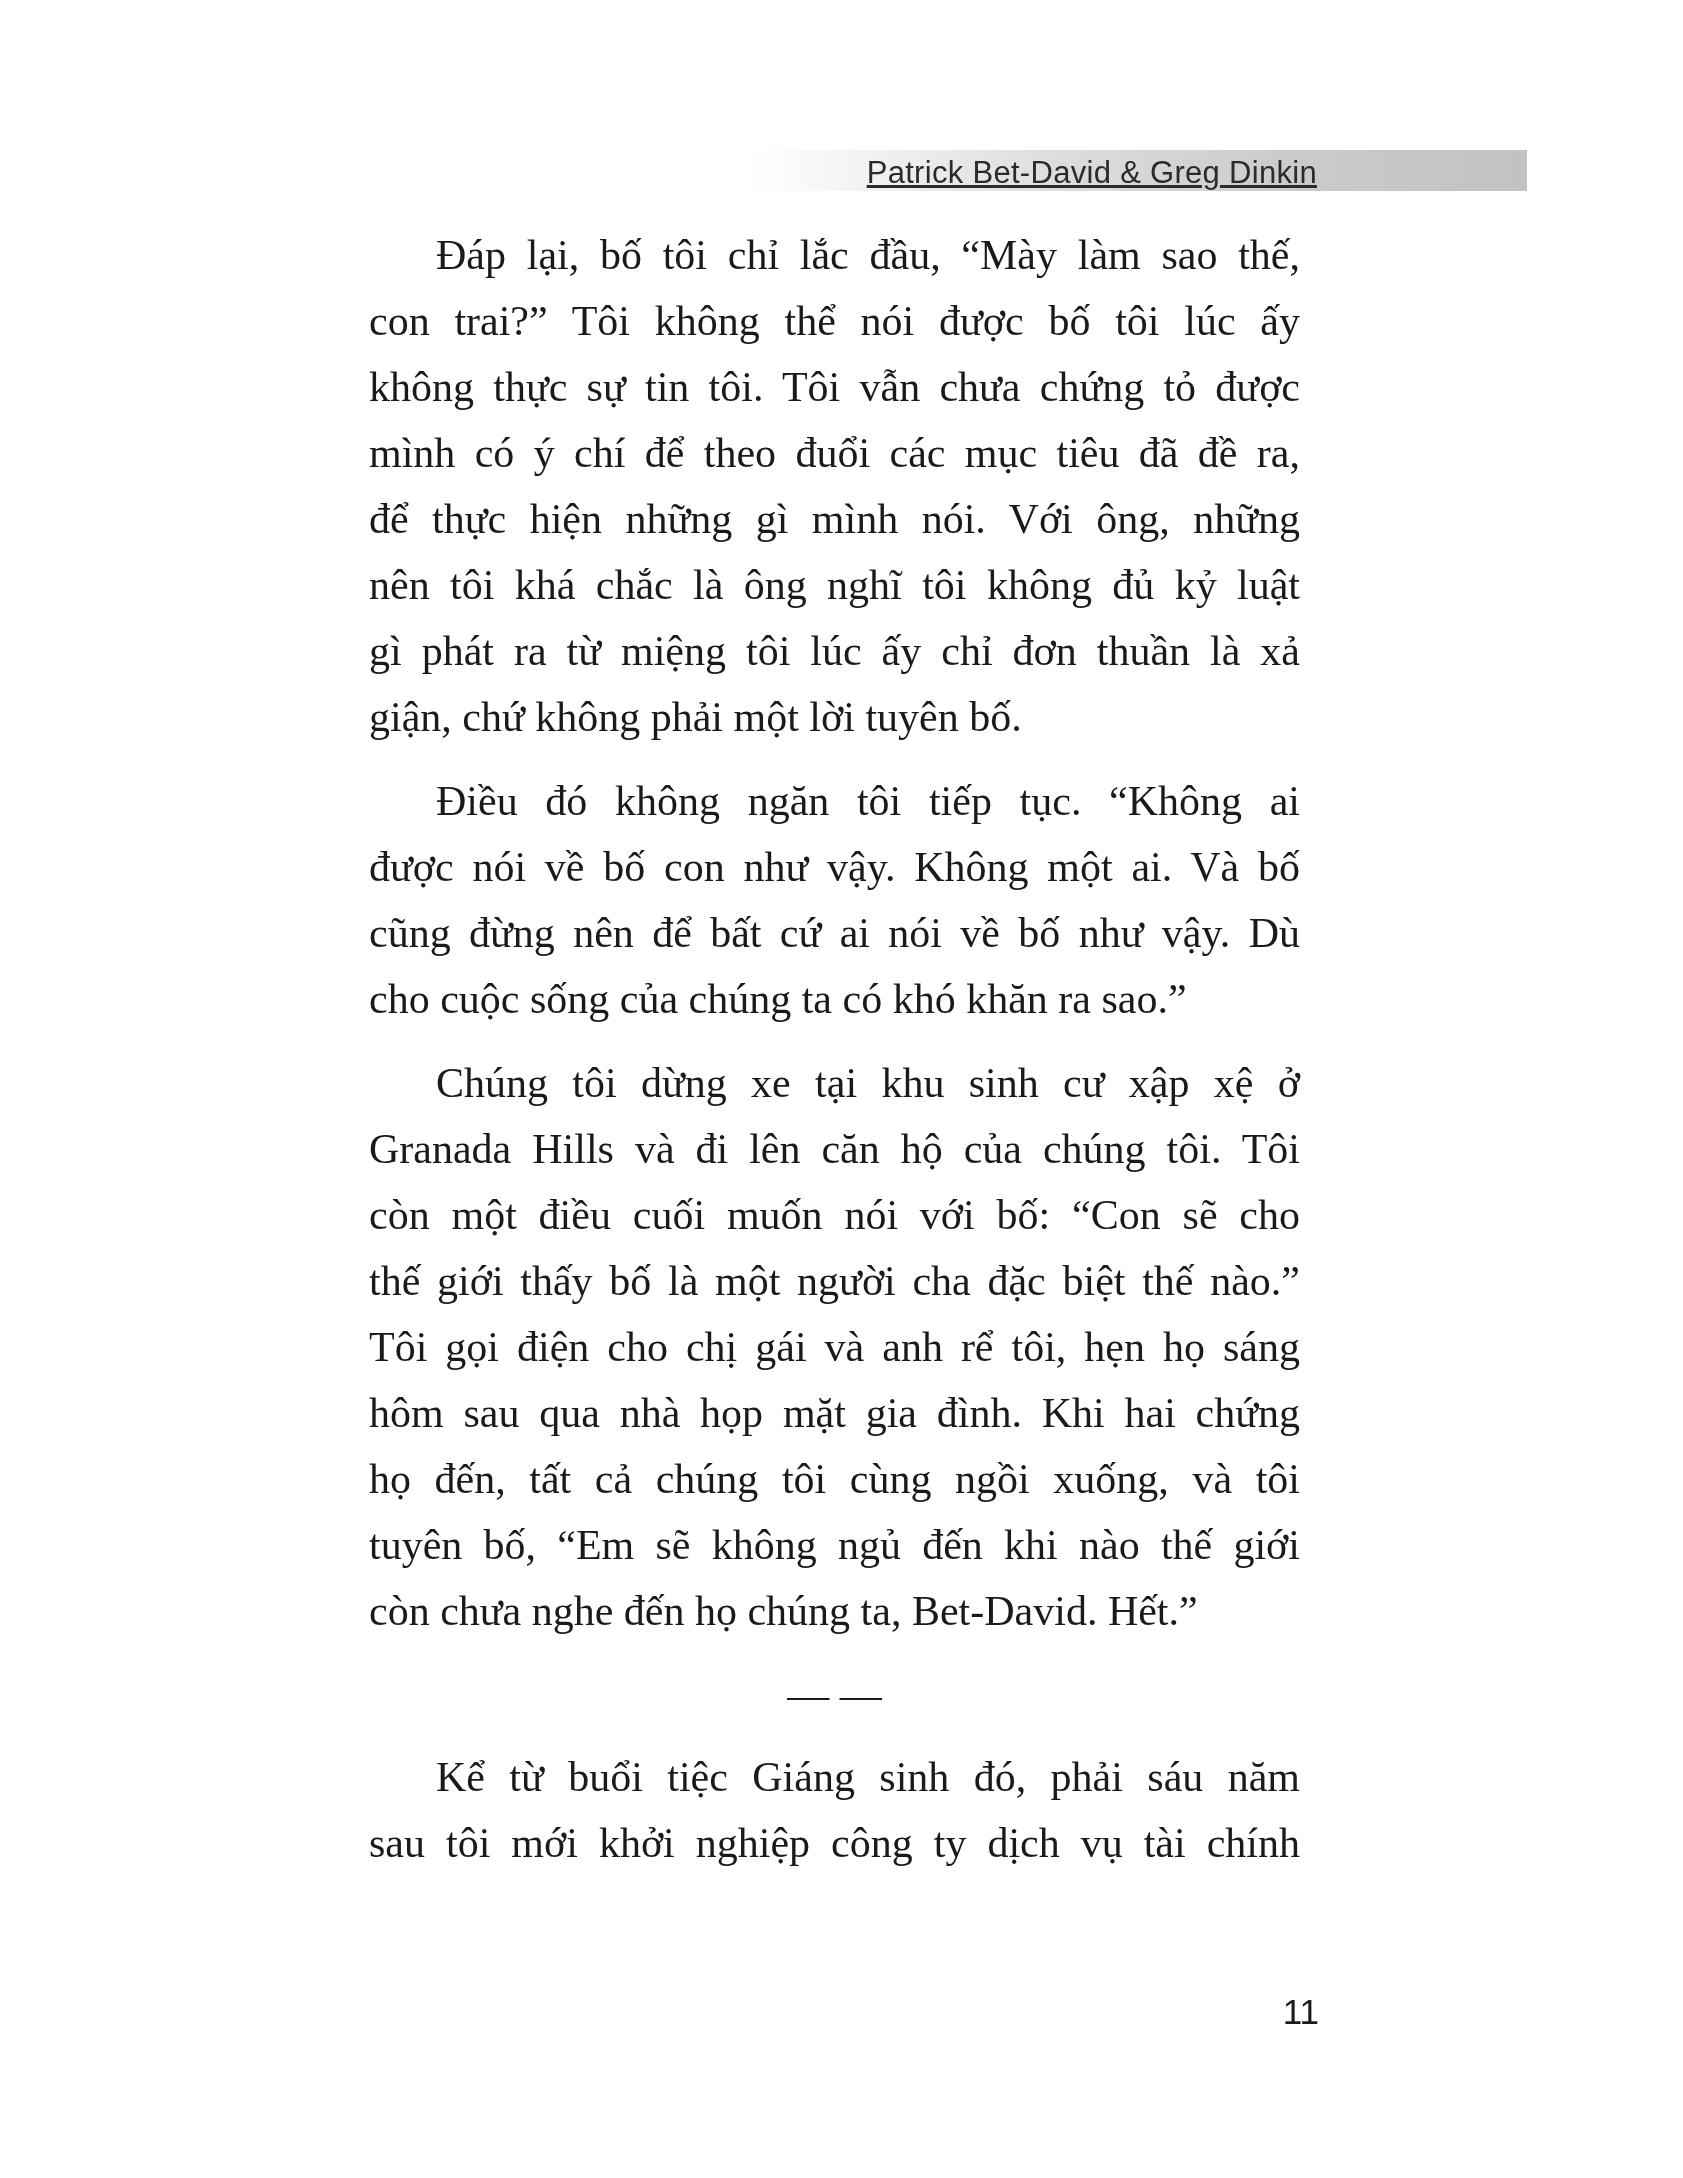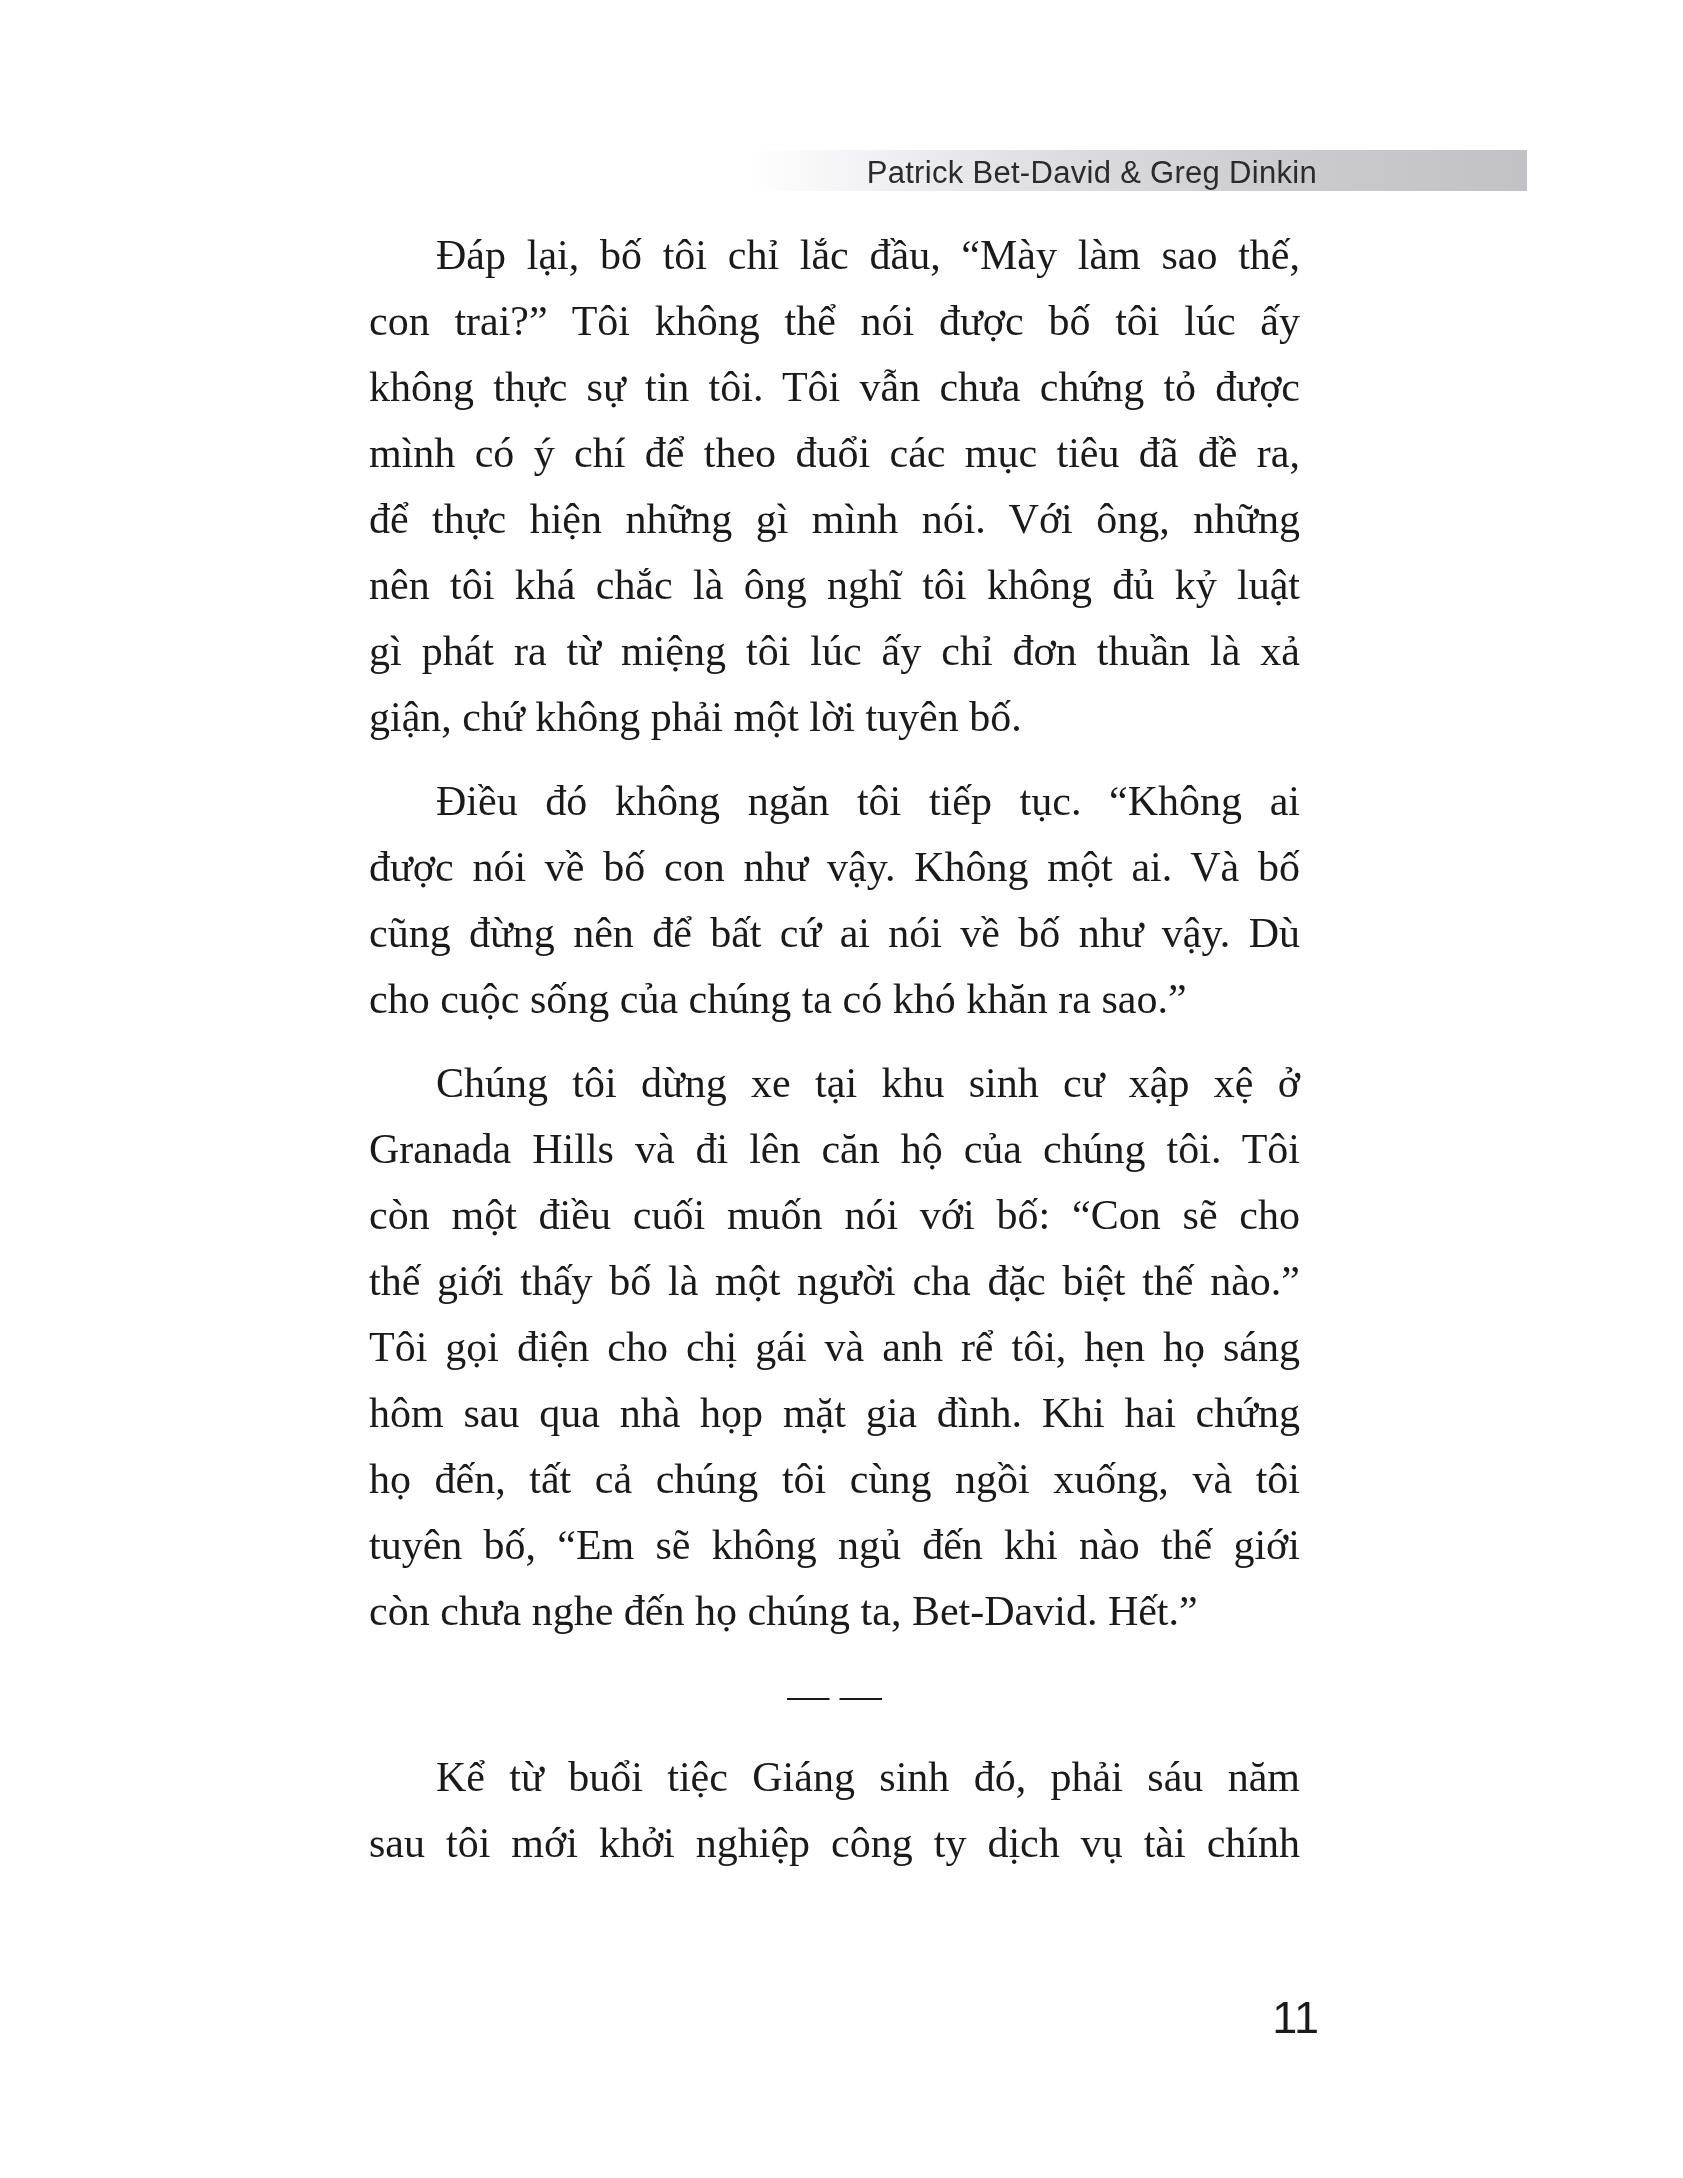--- a/index.html
+++ b/index.html
@@ -31,20 +31,21 @@
   .header-title {
     display: block;
     height: 51px;
     line-height: 45px;
     text-align: right;
     padding-right: 210px;
     font-family: "Liberation Sans", sans-serif;
     font-size: 31px;
     color: #2b2b2d;
     letter-spacing: 0.3px;
+    text-decoration: underline;
   }
   .body-text {
     position: absolute;
     left: 369px;
     top: 222px;
     width: 931px;
     font-size: 42px;
     line-height: 66px;
     color: #1a1a1a;
   }
@@ -60,21 +61,21 @@
     line-height: 66px;
     margin: 16px 0;
     color: #1a1a1a;
     font-size: 42px;
   }
   .page-number {
     position: absolute;
     right: 364px;
     top: 1992px;
     font-family: "Liberation Sans", sans-serif;
-    font-size: 45px;
+    font-size: 35px;
     color: #1a1a1a;
   }
 </style>
 </head>
 <body>
 
 <div class="page">
 
   <div class="header-bar">
     <span class="header-title">Patrick Bet-David &amp; Greg Dinkin</span>

